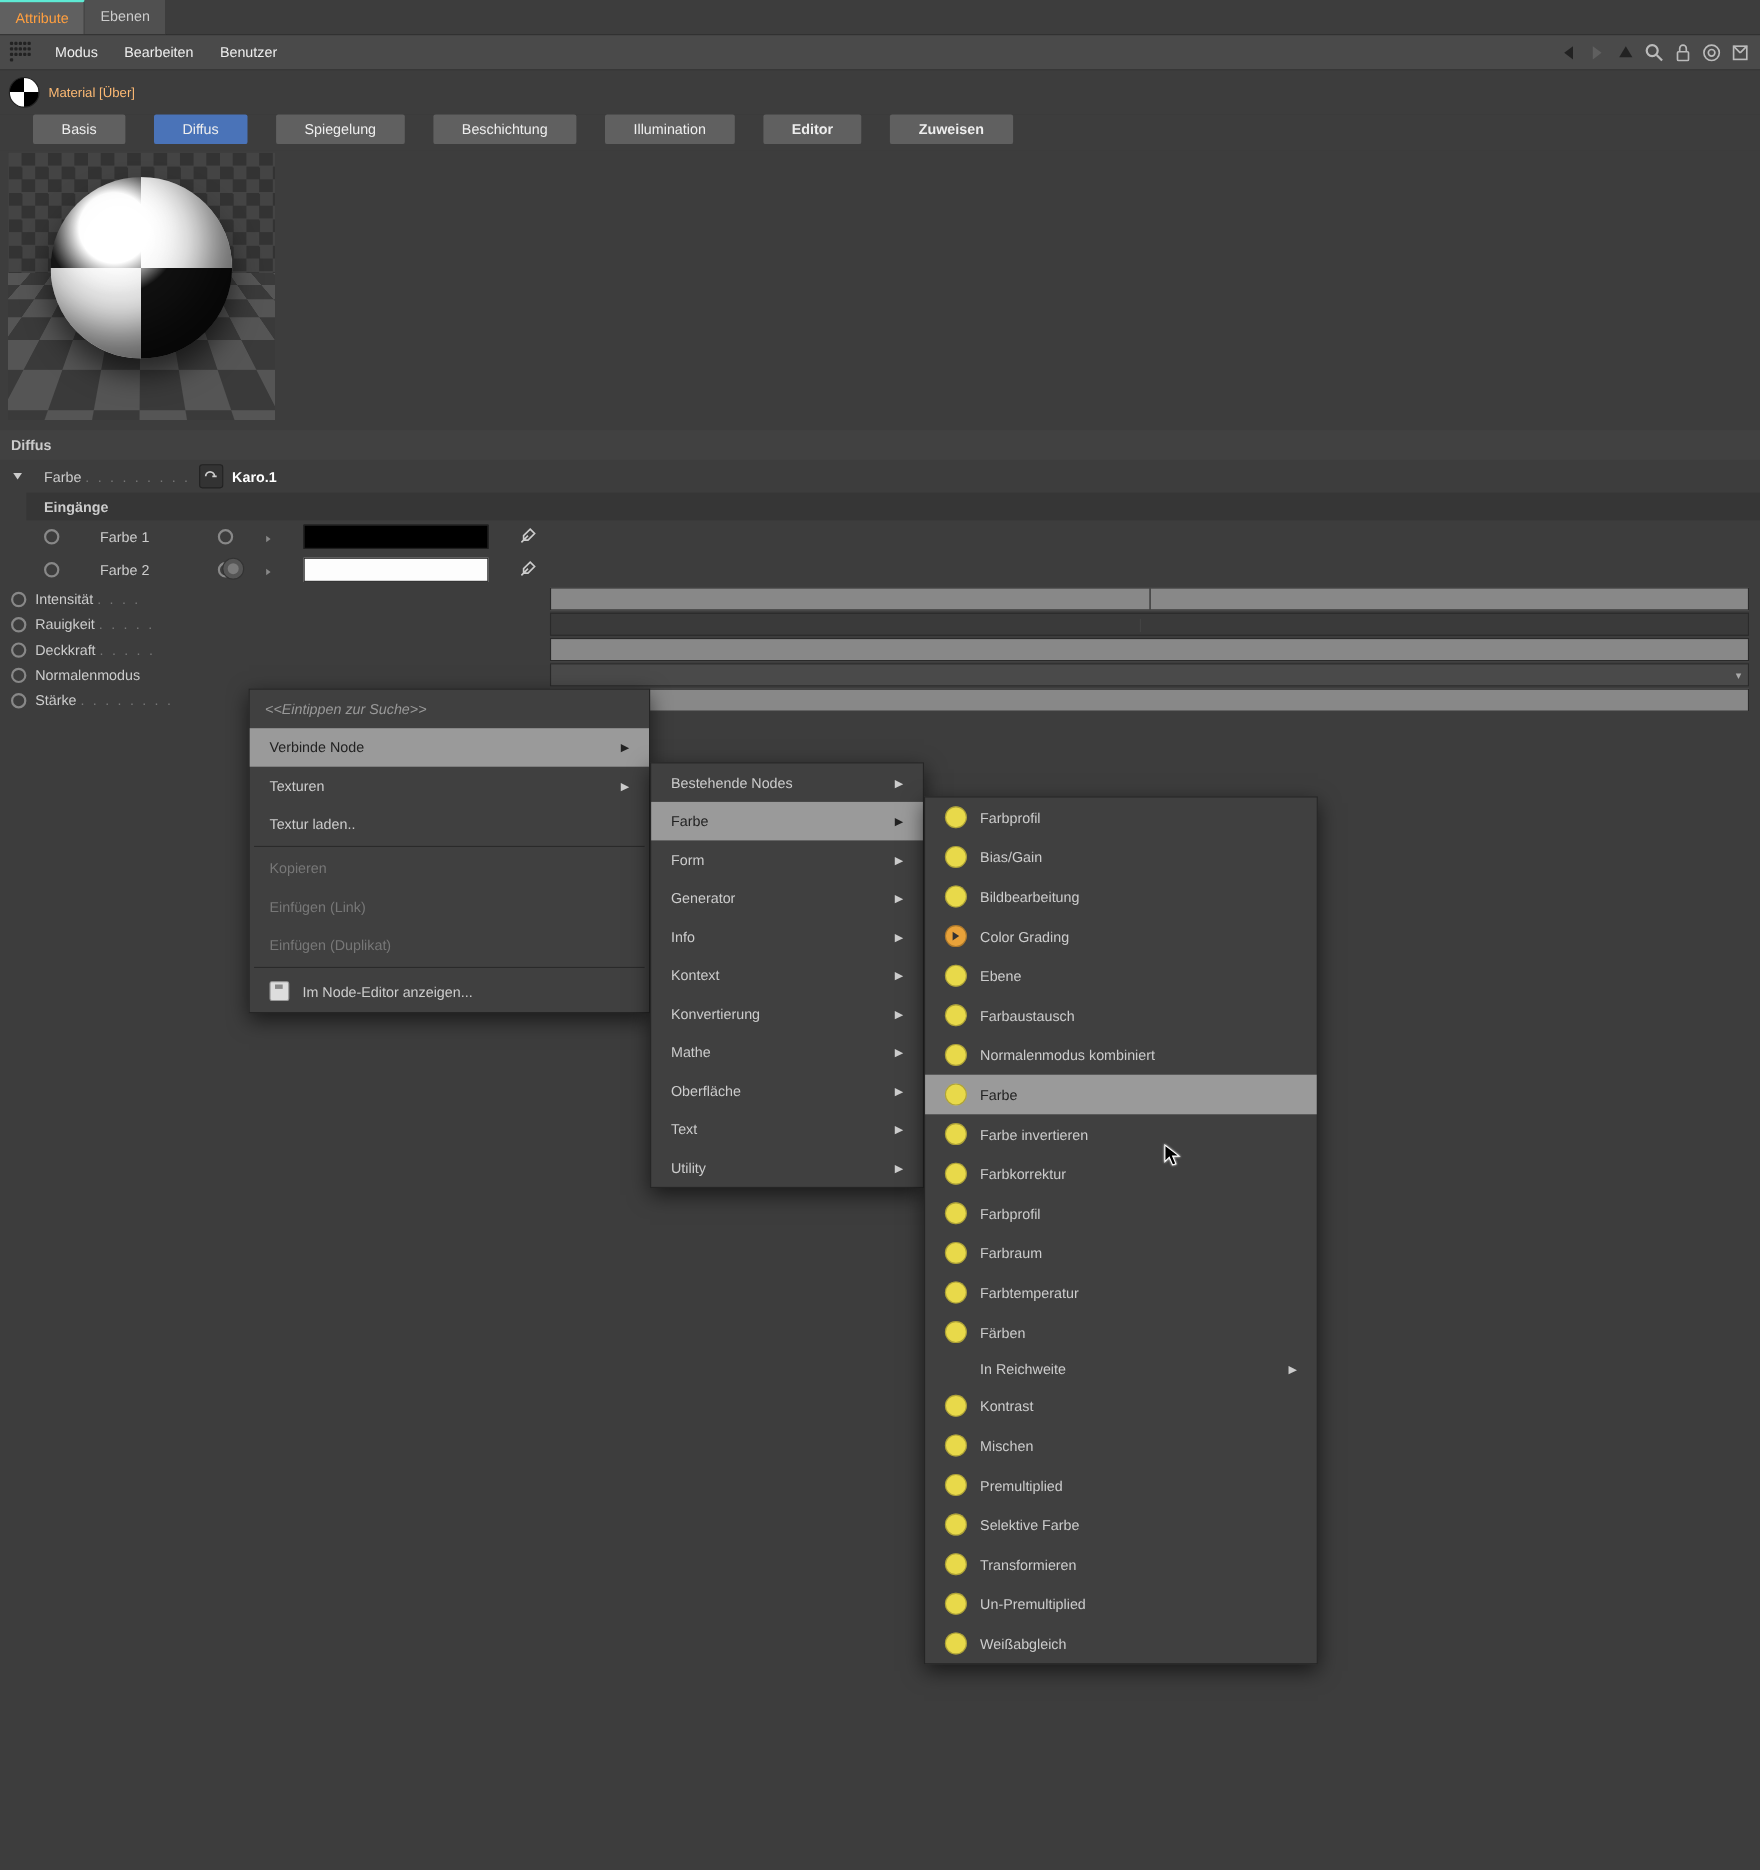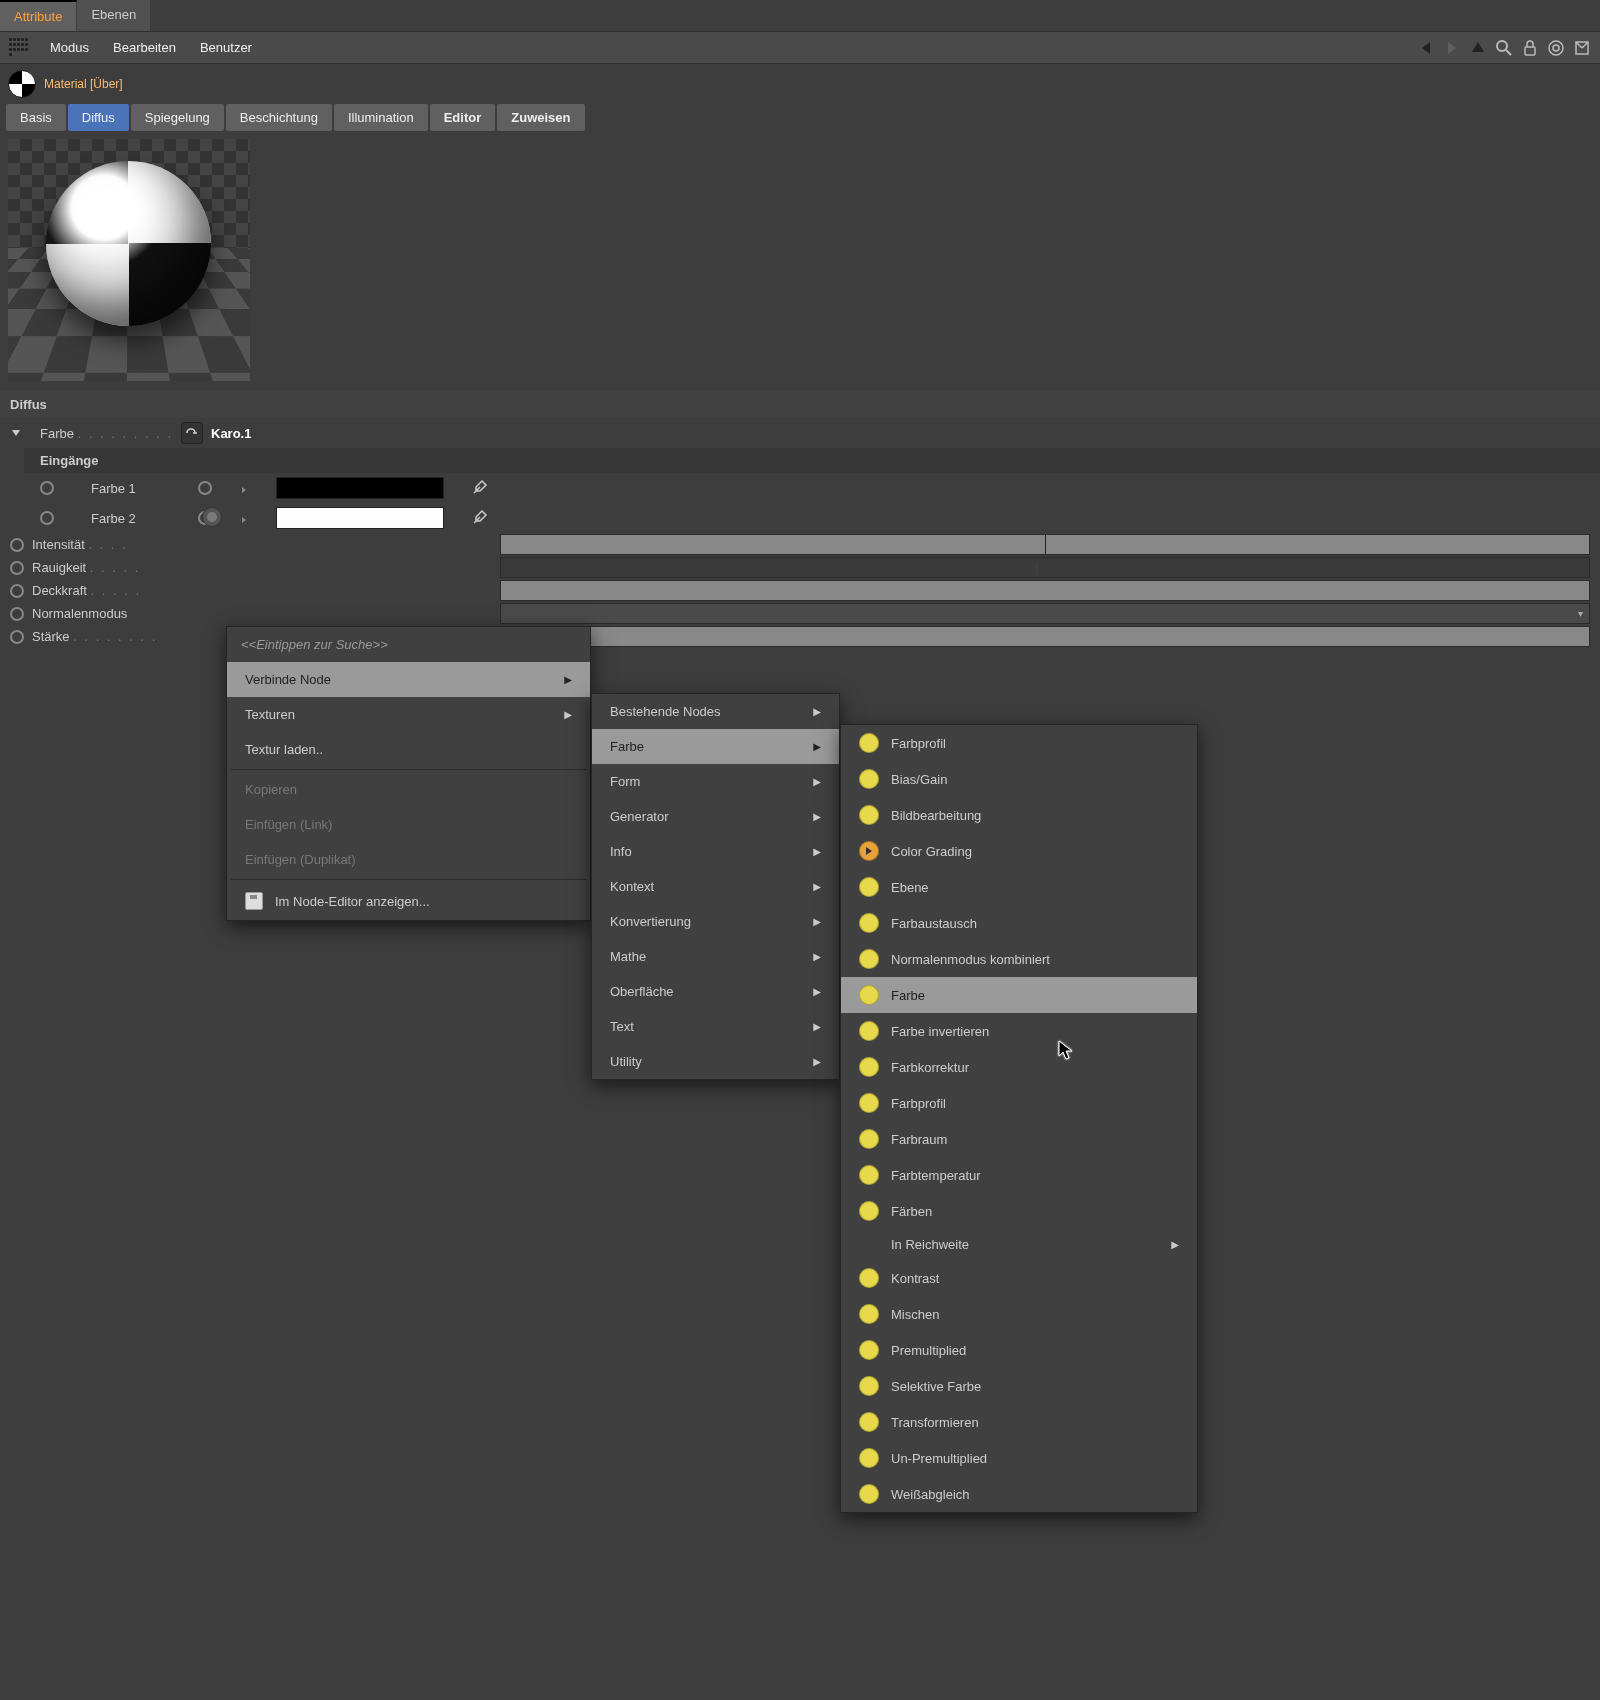--- a/index.html
+++ b/index.html
@@ -1,30 +1,30 @@
 <!DOCTYPE html>
 <html><head>
 <meta charset="utf-8">
 <style>
 * { margin:0; padding:0; box-sizing:border-box; font-family:-apple-system,Segoe UI,Arial,sans-serif; -webkit-font-smoothing:antialiased; }
 body { background:#3d3d3d; color:#ccc; font-size:13px; width:1600px; height:1700px; overflow:hidden; }
 .tabs-top { background:#3d3d3d; display:flex; }
 .tab-top { padding:7px 14px; background:#505050; color:#ccc; cursor:pointer; border-right:1px solid #3d3d3d; }
-.tab-top.active { background:#606060; color:#ff9f3f; border-top:2px solid #000000; }
+.tab-top.active { background:#606060; color:#ff9f3f; border-top:2px solid #5eead4; }
 .menu-bar { display:flex; align-items:center; padding:4px 8px; background:#4a4a4a; border-top:1px solid #2f2f2f; border-bottom:1px solid #2f2f2f; }
 .menu-bar .grid-icon { width:20px; height:20px; display:flex; flex-wrap:wrap; margin-right:10px; }
 .menu-bar .grid-icon span { width:3px; height:3px; background:#222; margin:0.5px; border-radius:1px; }
 .menu-bar .menu-item { padding:4px 12px; color:#eee; cursor:pointer; }
 .menu-bar-right { margin-left:auto; display:flex; align-items:center; gap:6px; }
 .menu-bar-right .icon { width:20px; height:20px; color:#bbb; cursor:pointer; display:flex; align-items:center; justify-content:center; }
 .title-row { display:flex; align-items:center; padding:6px 8px; background:#3d3d3d; }
 .material-icon { width:28px; height:28px; border-radius:50%; background:conic-gradient(#fff 0 90deg,#000 90deg 180deg,#fff 180deg 270deg,#000 270deg 360deg); margin-right:8px; border:1px solid #222; }
 .title-text { color:#fdba74; font-size:12px; }
 .sub-tabs { display:flex; gap:2px; padding:0 6px 6px 6px; background:#3d3d3d; }
-.sub-tab { padding:6px 14px; background:#606060; color:#eee; cursor:pointer; border-radius:2px; }
+.sub-tab { padding:6px 26px; background:#606060; color:#eee; cursor:pointer; border-radius:2px;margin-left:24px; }
 .sub-tab.active { background:#4a73b8; }
 .sub-tab.bold { font-weight:600; }
 .preview { padding:2px 8px 10px 8px; }
 .preview-sphere { width:242px; height:242px; position:relative; overflow:hidden; background:#555; }
 .preview-floor { position:absolute; bottom:0; left:0; right:0; height:55%;
   background:linear-gradient(#666,#444);
   background-image: repeating-conic-gradient(#3a3a3a 0 90deg,#555 90deg 180deg);
   background-size:40px 40px;
   transform:perspective(200px) rotateX(60deg); transform-origin:top center; }
 .preview-back { position:absolute; top:0; left:0; right:0; height:60%;

